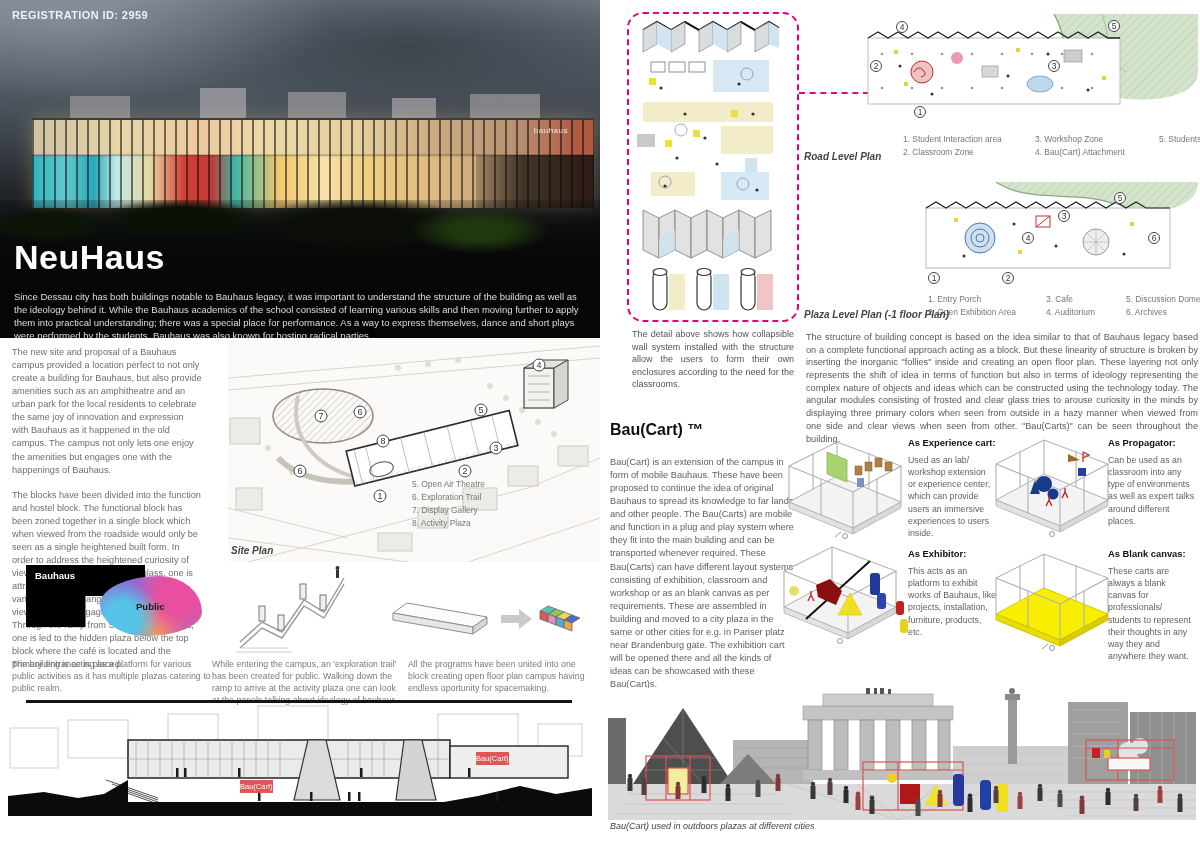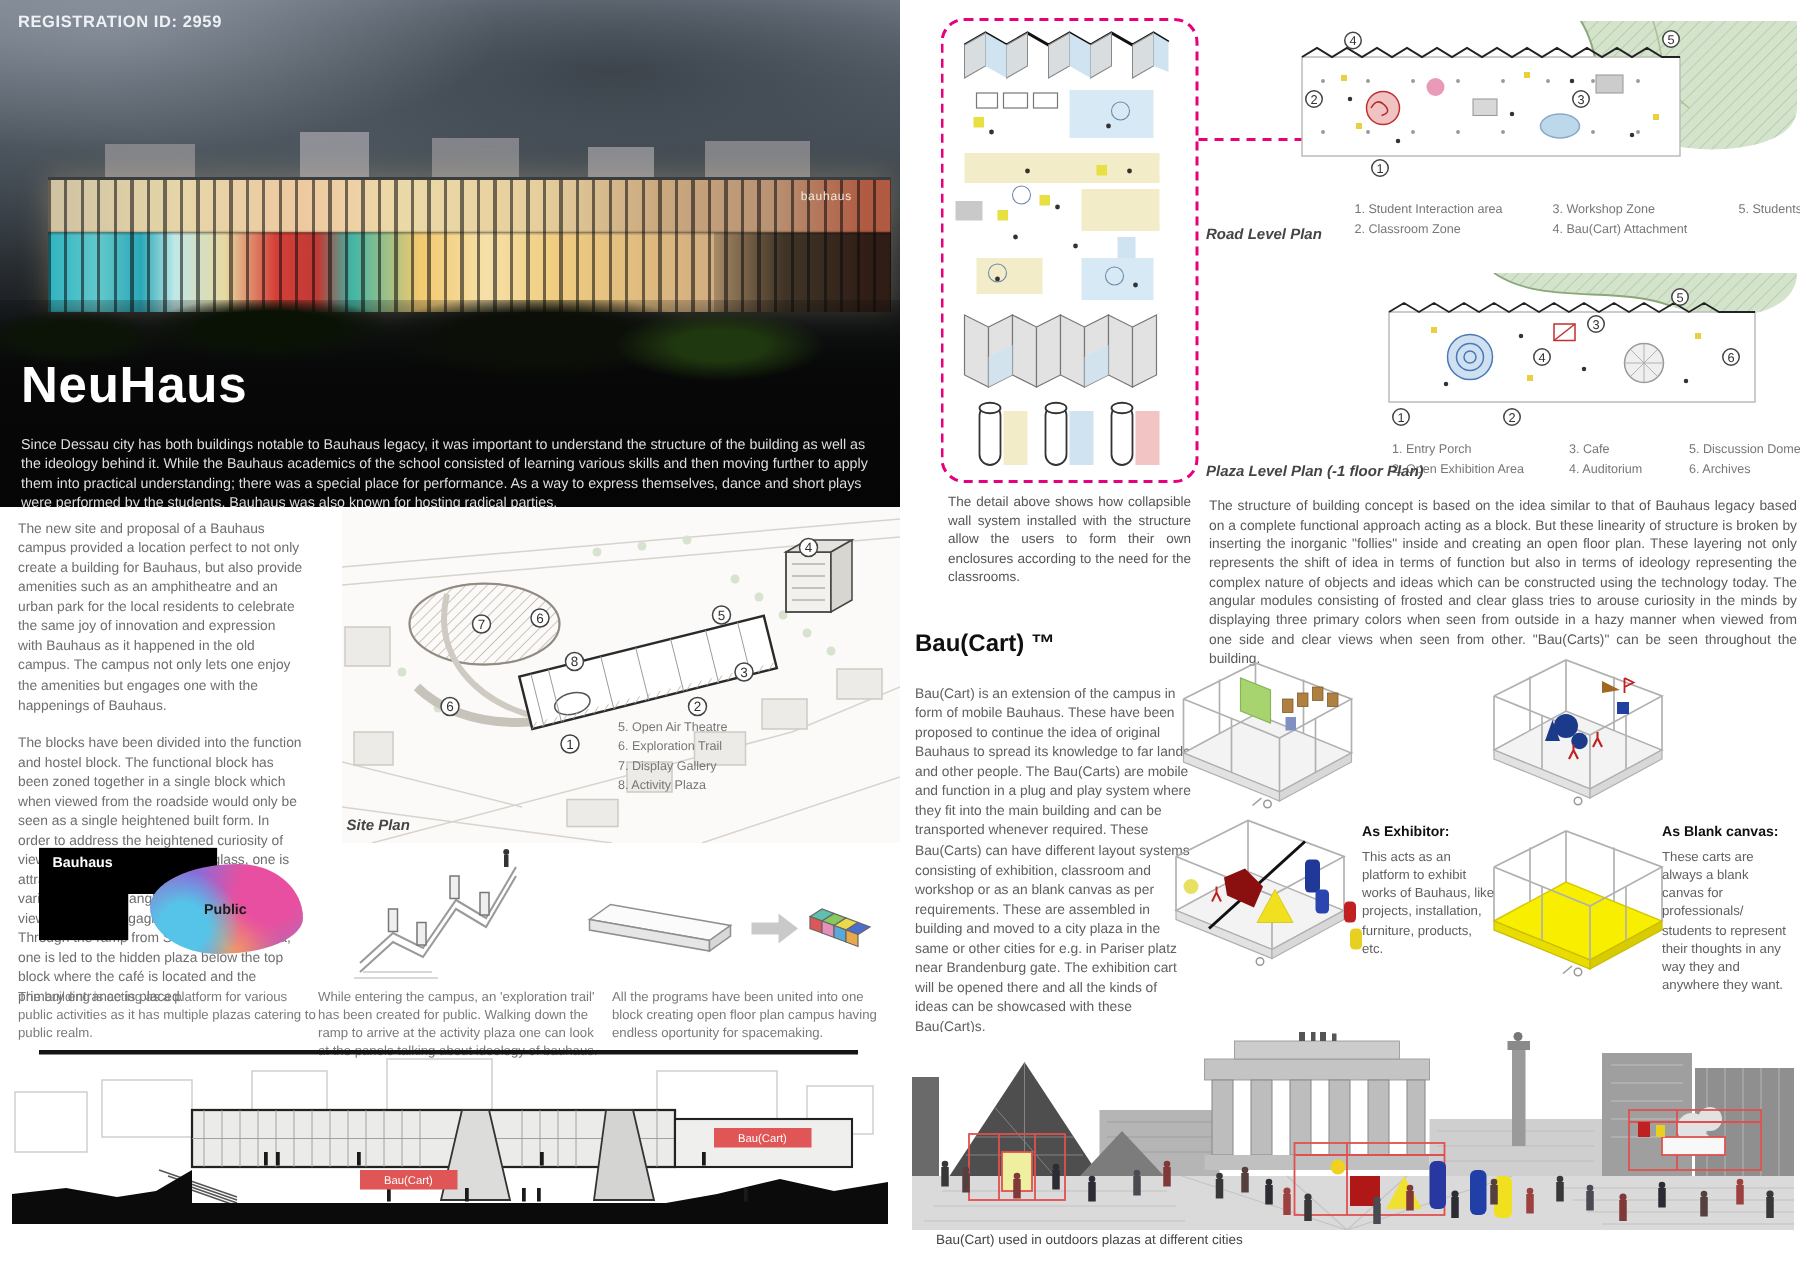--- a/index.html
+++ b/index.html
@@ -51,35 +51,35 @@
   .bauhaus-block span{position:absolute;left:9px;top:5px;color:#fff;font-size:9.5px;font-weight:bold;}
   .public-blob{left:100px;top:576px;width:102px;height:60px;
      border-radius:58% 42% 55% 45% / 48% 60% 40% 52%;
      background:
        radial-gradient(circle at 22% 70%, #56c4e8 0 18%, transparent 42%),
        radial-gradient(circle at 78% 30%, #e84fa0 0 22%, transparent 55%),
        radial-gradient(circle at 55% 80%, #f0a060 0 12%, transparent 40%),
        radial-gradient(circle at 35% 30%, #8a6ad8 0 16%, transparent 48%),
        radial-gradient(circle at 60% 50%, #d8588a, #7a8ae0);}
   .public-blob span{position:absolute;left:36px;top:25px;color:#1c1c1c;font-size:9.5px;font-weight:bold;}
-  .baucart-tag{position:absolute;background:#e05555;color:#fff;font-size:7.5px;padding:2px 16px;}
+  .baucart-tag{position:absolute;background:#e05555;color:#fff;font-size:7.5px;padding:2px 0;}
 
   
   .detail-box{left:627px;top:12px;width:168px;height:306px;border:2px dashed #e6007e;border-radius:16px;}
   .connector{left:799px;top:92px;width:70px;border-top:2px dashed #e6007e;}
   .detail-caption{left:632px;top:328px;width:162px;font-size:9px;line-height:1.4;color:#555;text-align:justify;}
   .road-legend{left:903px;top:133px;display:flex;gap:14px;}
   .plaza-legend{left:928px;top:293px;display:flex;gap:14px;}
   .rpara{left:806px;top:331px;width:392px;font-size:9.2px;line-height:1.38;color:#5a5a5a;text-align:justify;}
   .bc-head{left:610px;top:421px;font-size:16px;font-weight:800;color:#101010;}
   .bc-para{left:610px;top:456px;width:184px;font-size:9.2px;line-height:1.42;color:#5f5f5f;}
   .cart-card{width:88px;}
   .cart-card h4{margin:0 0 6px 0;font-size:9.4px;font-weight:800;color:#101010;}
   .cart-card p{margin:0;font-size:8.8px;line-height:1.38;color:#5f5f5f;}
-  .montage-caption{left:624px;top:821px;font-size:9px;color:#444;}
+  .montage-caption{left:610px;top:821px;font-size:9px;font-style:italic;color:#444;}
   .section-caption{left:16px;top:823px;font-size:9.5px;font-style:italic;color:#3c3c3c;margin-top:32px;}
   svg{display:block;}
 </style>
 </head>
 <body>
 
 <div class="board">
 
   <div class="abs hero">
     <div class="bgbld" style="left:70px;top:96px;width:60px;height:24px"></div>
@@ -671,20 +671,28 @@
       <line x1="30" y1="49" x2="30" y2="13"></line>
         <line x1="86" y1="49" x2="86" y2="13"></line>
       <line x1="38" y1="75" x2="38" y2="39"></line>
         <line x1="94" y1="75" x2="94" y2="39"></line>
       <polyline points="6,26 70,52 118,26 54,2 6,26"></polyline>
     </g>
     <circle cx="62" cy="96" r="2.5" fill="none" stroke="#999"></circle>
       <line x1="58" y1="92" x2="52" y2="97" stroke="#999"></line>
   </svg>
 
+  <div class="abs cart-card" style="left:908px;top:437px">
+    <h4>As Experience cart:</h4>
+    <p>Used as an lab/ workshop extension or experience center, which can provide users an immersive experiences to users inside.</p>
+  </div>
+  <div class="abs cart-card" style="left:1108px;top:437px">
+    <h4>As Propagator:</h4>
+    <p>Can be used as an classroom into any type of environments as well as expert talks around different places.</p>
+  </div>
   <div class="abs cart-card" style="left:908px;top:548px">
     <h4>As Exhibitor:</h4>
     <p>This acts as an platform to exhibit works of Bauhaus, like projects, installation, furniture, products, etc.</p>
   </div>
   <div class="abs cart-card" style="left:1108px;top:548px">
     <h4>As Blank canvas:</h4>
     <p>These carts are always a blank canvas for professionals/ students to represent their thoughts in any way they and anywhere they want.</p>
   </div>
 
   <svg class="abs" style="left:608px;top:688px" width="588" height="132" viewBox="0 0 588 132">

